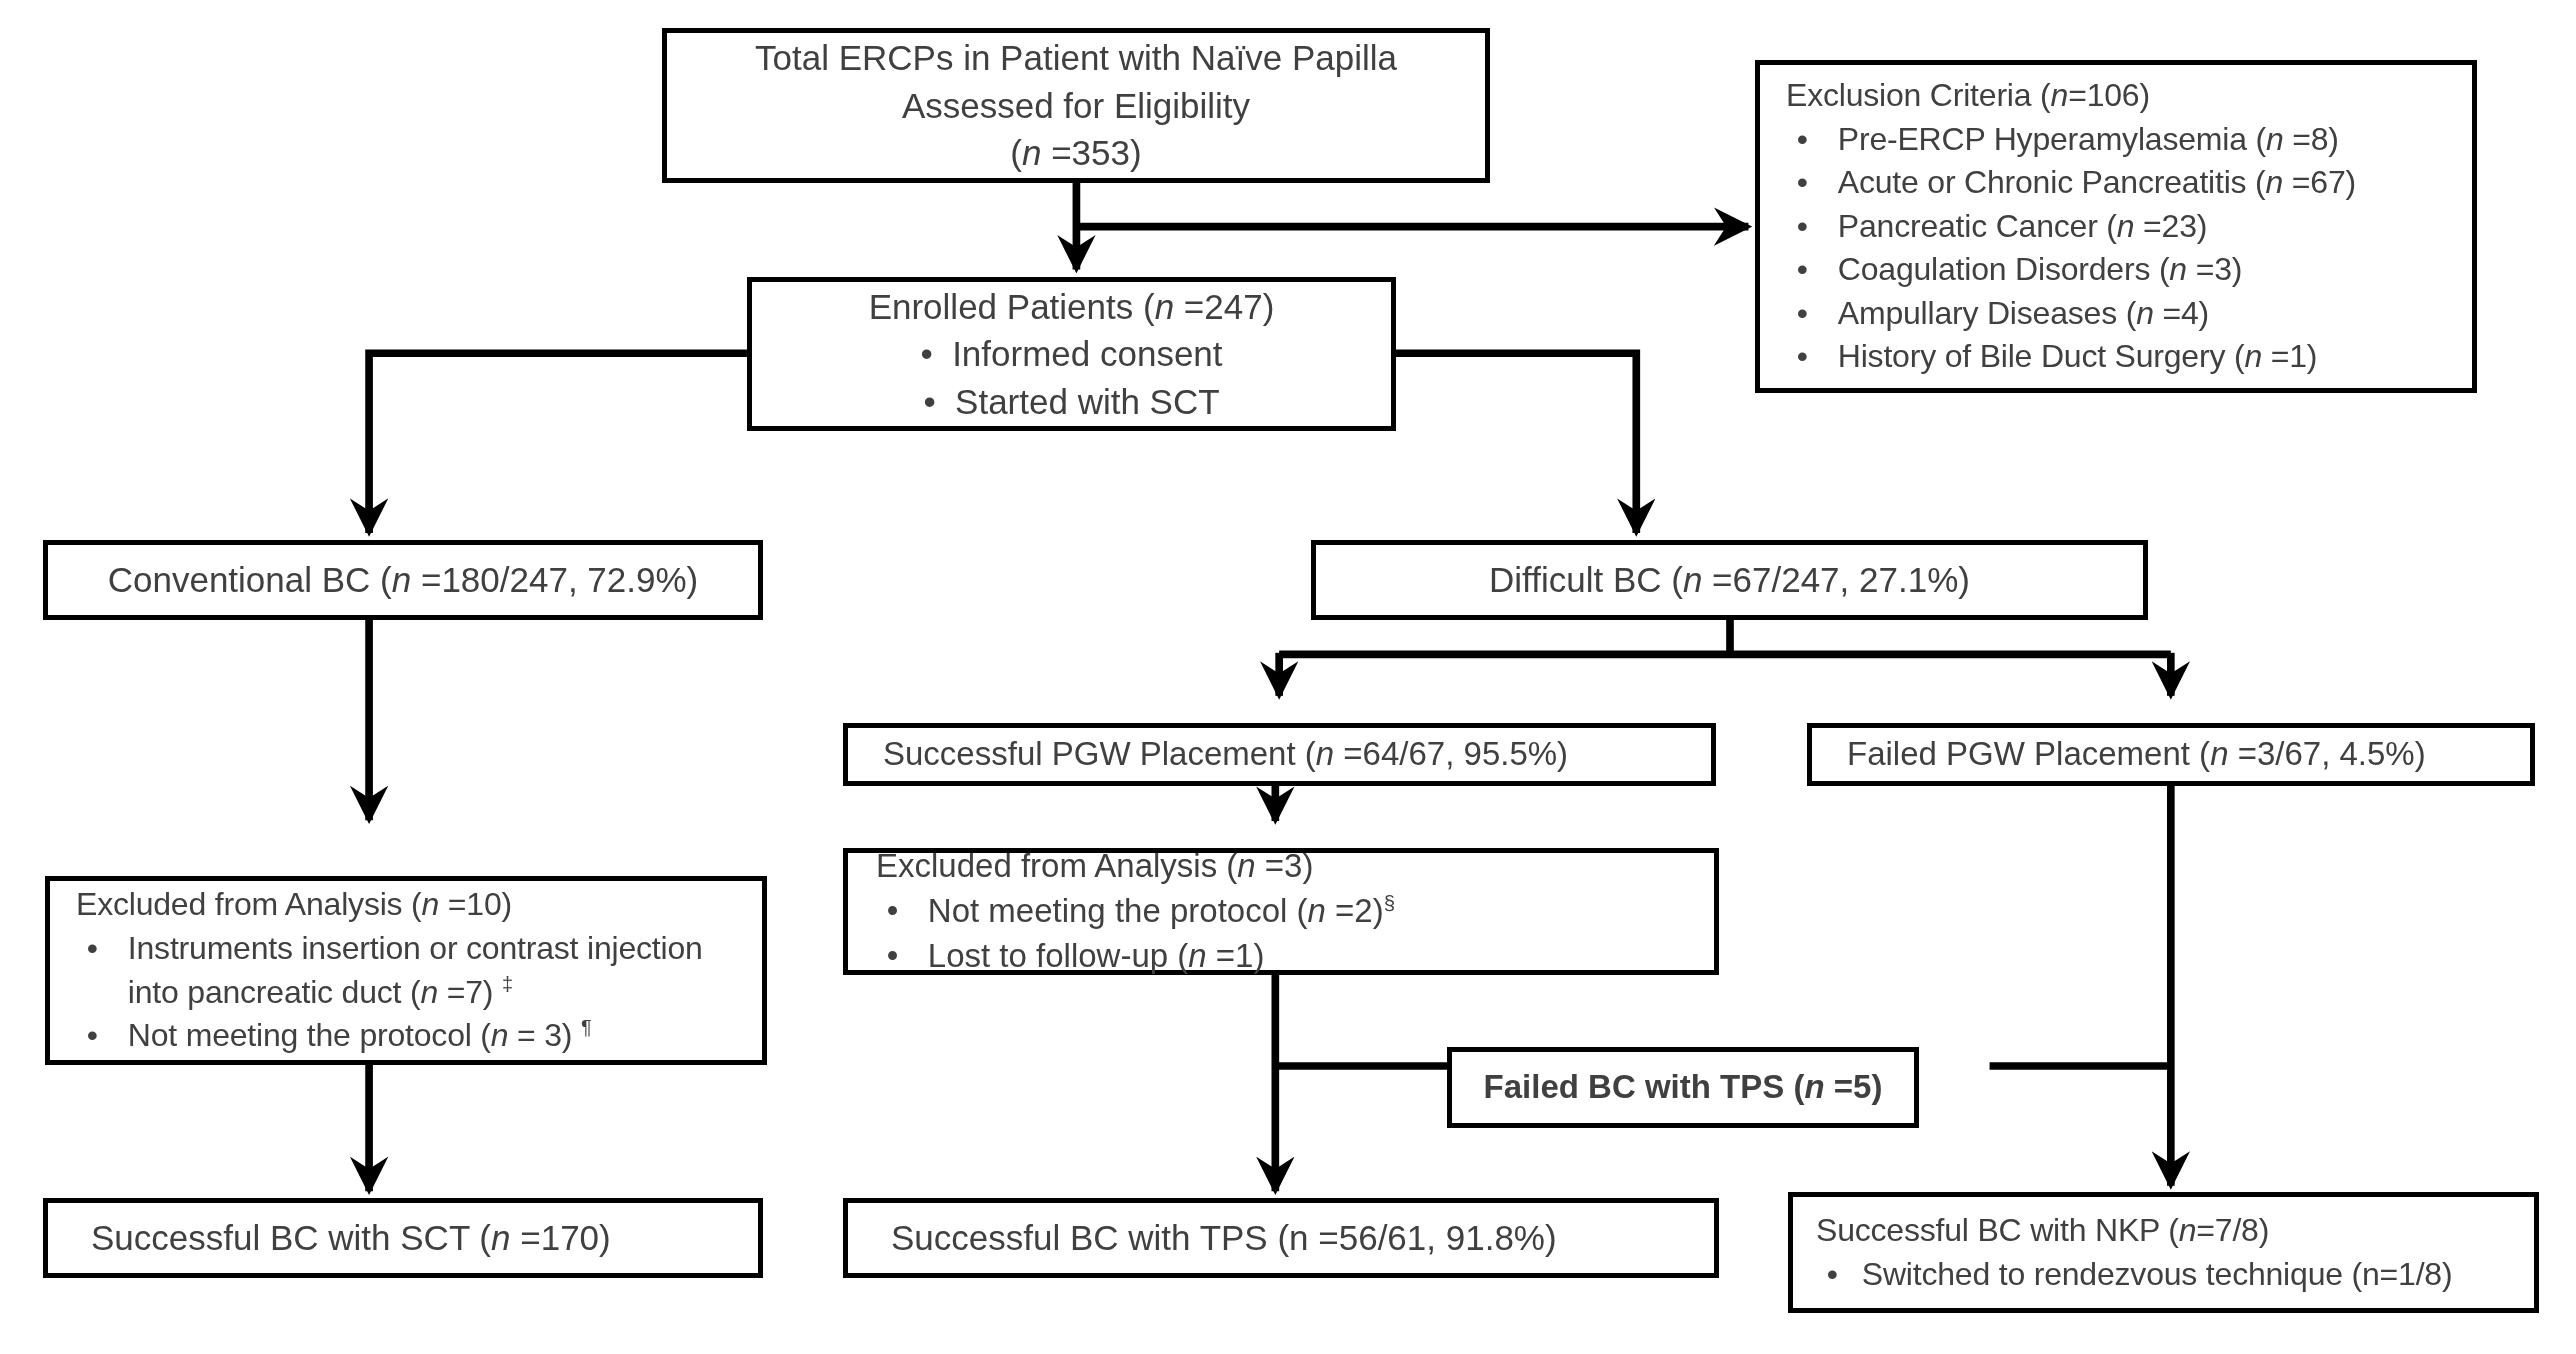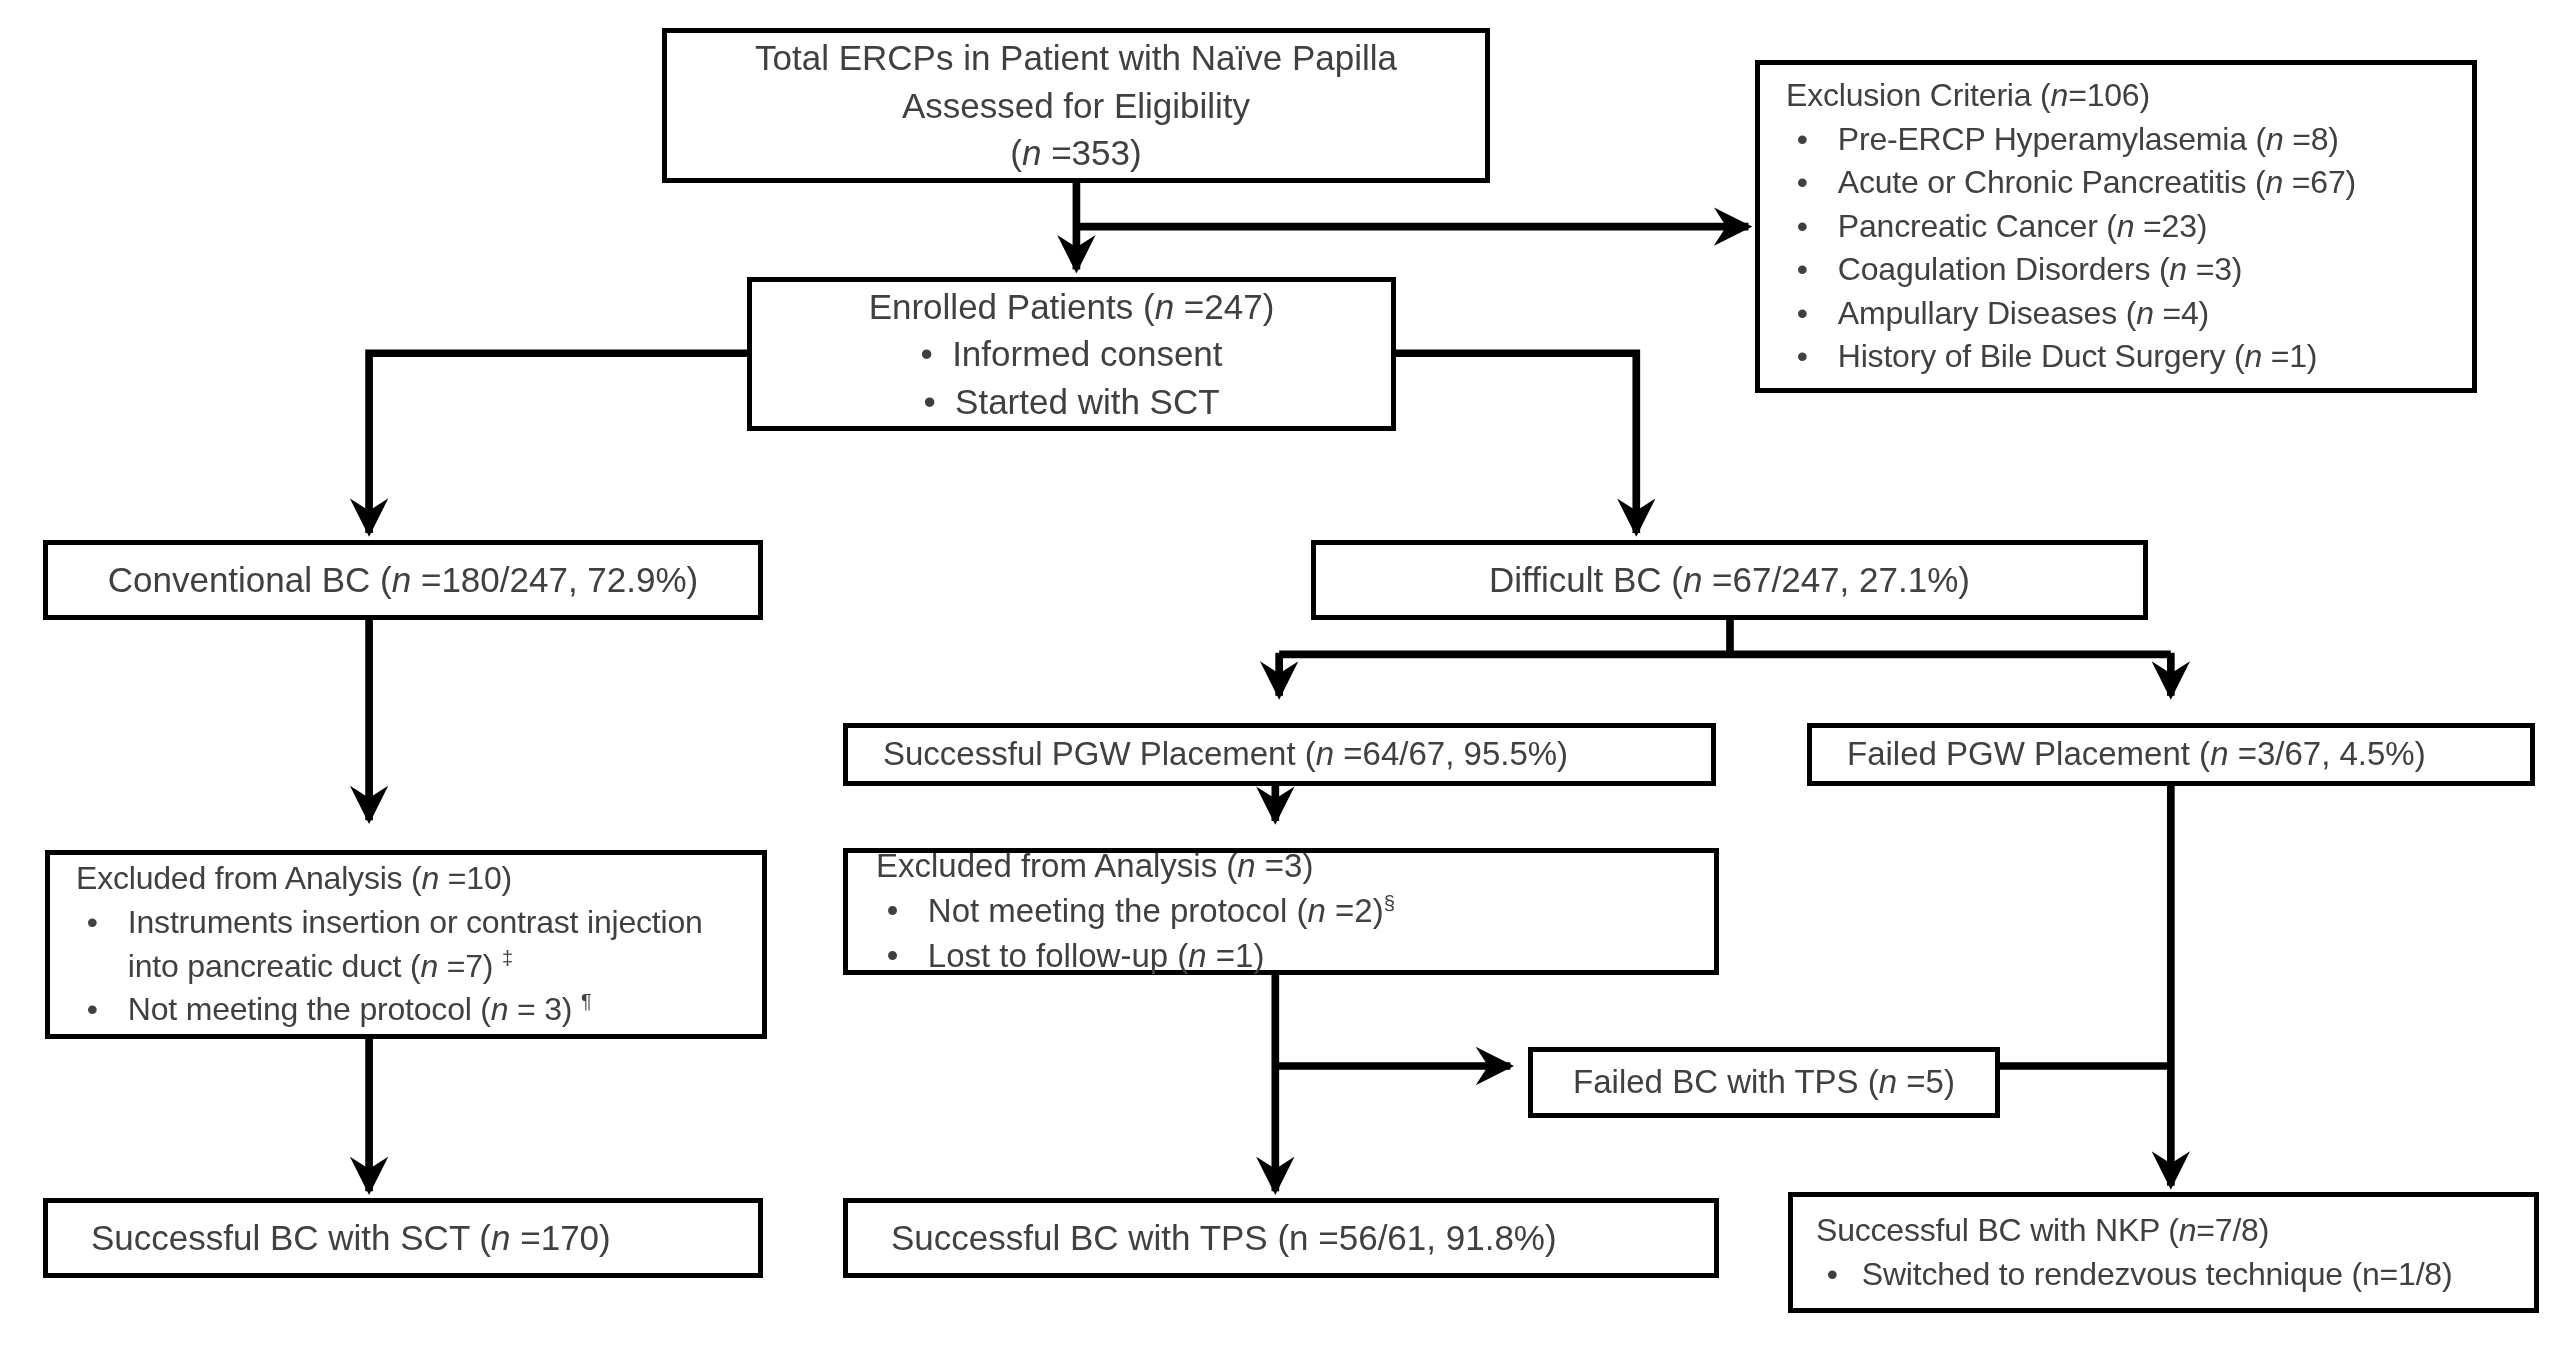--- a/index.html
+++ b/index.html
@@ -109,21 +109,21 @@
   </div>
 
   <div class="box padL fs-sm" style="left:843px;top:703px;width:873px;height:63px;">
     <div class="nowrap"><span>Successful PGW Placement (</span><span class="n">n</span><span> =64/67, 95.5%)</span></div>
   </div>
 
   <div class="box padL fs-sm" style="left:1807px;top:703px;width:728px;height:63px;">
     <div class="nowrap"><span>Failed PGW Placement (</span><span class="n">n</span><span> =3/67, 4.5%)</span></div>
   </div>
 
-  <div class="box fs-xs" style="left:45px;top:850px;width:722px;height:189px;padding-left:26px;padding-right:9.2px;">
+  <div class="box fs-xs" style="left:45px;top:876px;width:722px;height:189px;padding-left:26px;padding-right:9.2px;">
     <div><span>Excluded from Analysis (</span><span class="n">n</span><span> =10)</span></div>
     <div class="li">
         <span class="dot">•</span>
         <span class="txt"><span>Instruments insertion or contrast injection into pancreatic duct (</span><span class="n">n</span><span> =7) </span><sup>‡</sup></span>
       </div>
     <div class="li">
         <span class="dot">•</span>
         <span class="txt nowrap"><span>Not meeting the protocol (</span><span class="n">n</span><span> = 3) </span><sup>¶</sup></span>
       </div>
   </div>
@@ -133,21 +133,21 @@
     <div class="li">
         <span class="dot">•</span>
         <span class="txt nowrap"><span>Not meeting the protocol (</span><span class="n">n</span><span> =2)</span><sup>§</sup></span>
       </div>
     <div class="li">
         <span class="dot">•</span>
         <span class="txt nowrap"><span>Lost to follow-up (</span><span class="n">n</span><span> =1)</span></span>
       </div>
   </div>
 
-  <div class="box center fs-sm" style="left:1528px;top:1027px;width:472px;height:71px;">
+  <div class="box center fs-sm" style="left:1447px;top:1027px;width:472px;height:81px;font-weight:bold;">
     <div class="nowrap"><span>Failed BC with TPS (</span><span class="n">n</span><span> =5)</span></div>
   </div>
 
   <div class="box padL-lg" style="left:43px;top:1198px;width:720px;height:80px;">
     <div class="nowrap"><span>Successful BC with SCT (</span><span class="n">n</span><span> =170)</span></div>
   </div>
 
   <div class="box padL-lg" style="left:843px;top:1198px;width:876px;height:80px;">
     <div class="nowrap">Successful BC with TPS (n =56/61, 91.8%)</div>
   </div>

